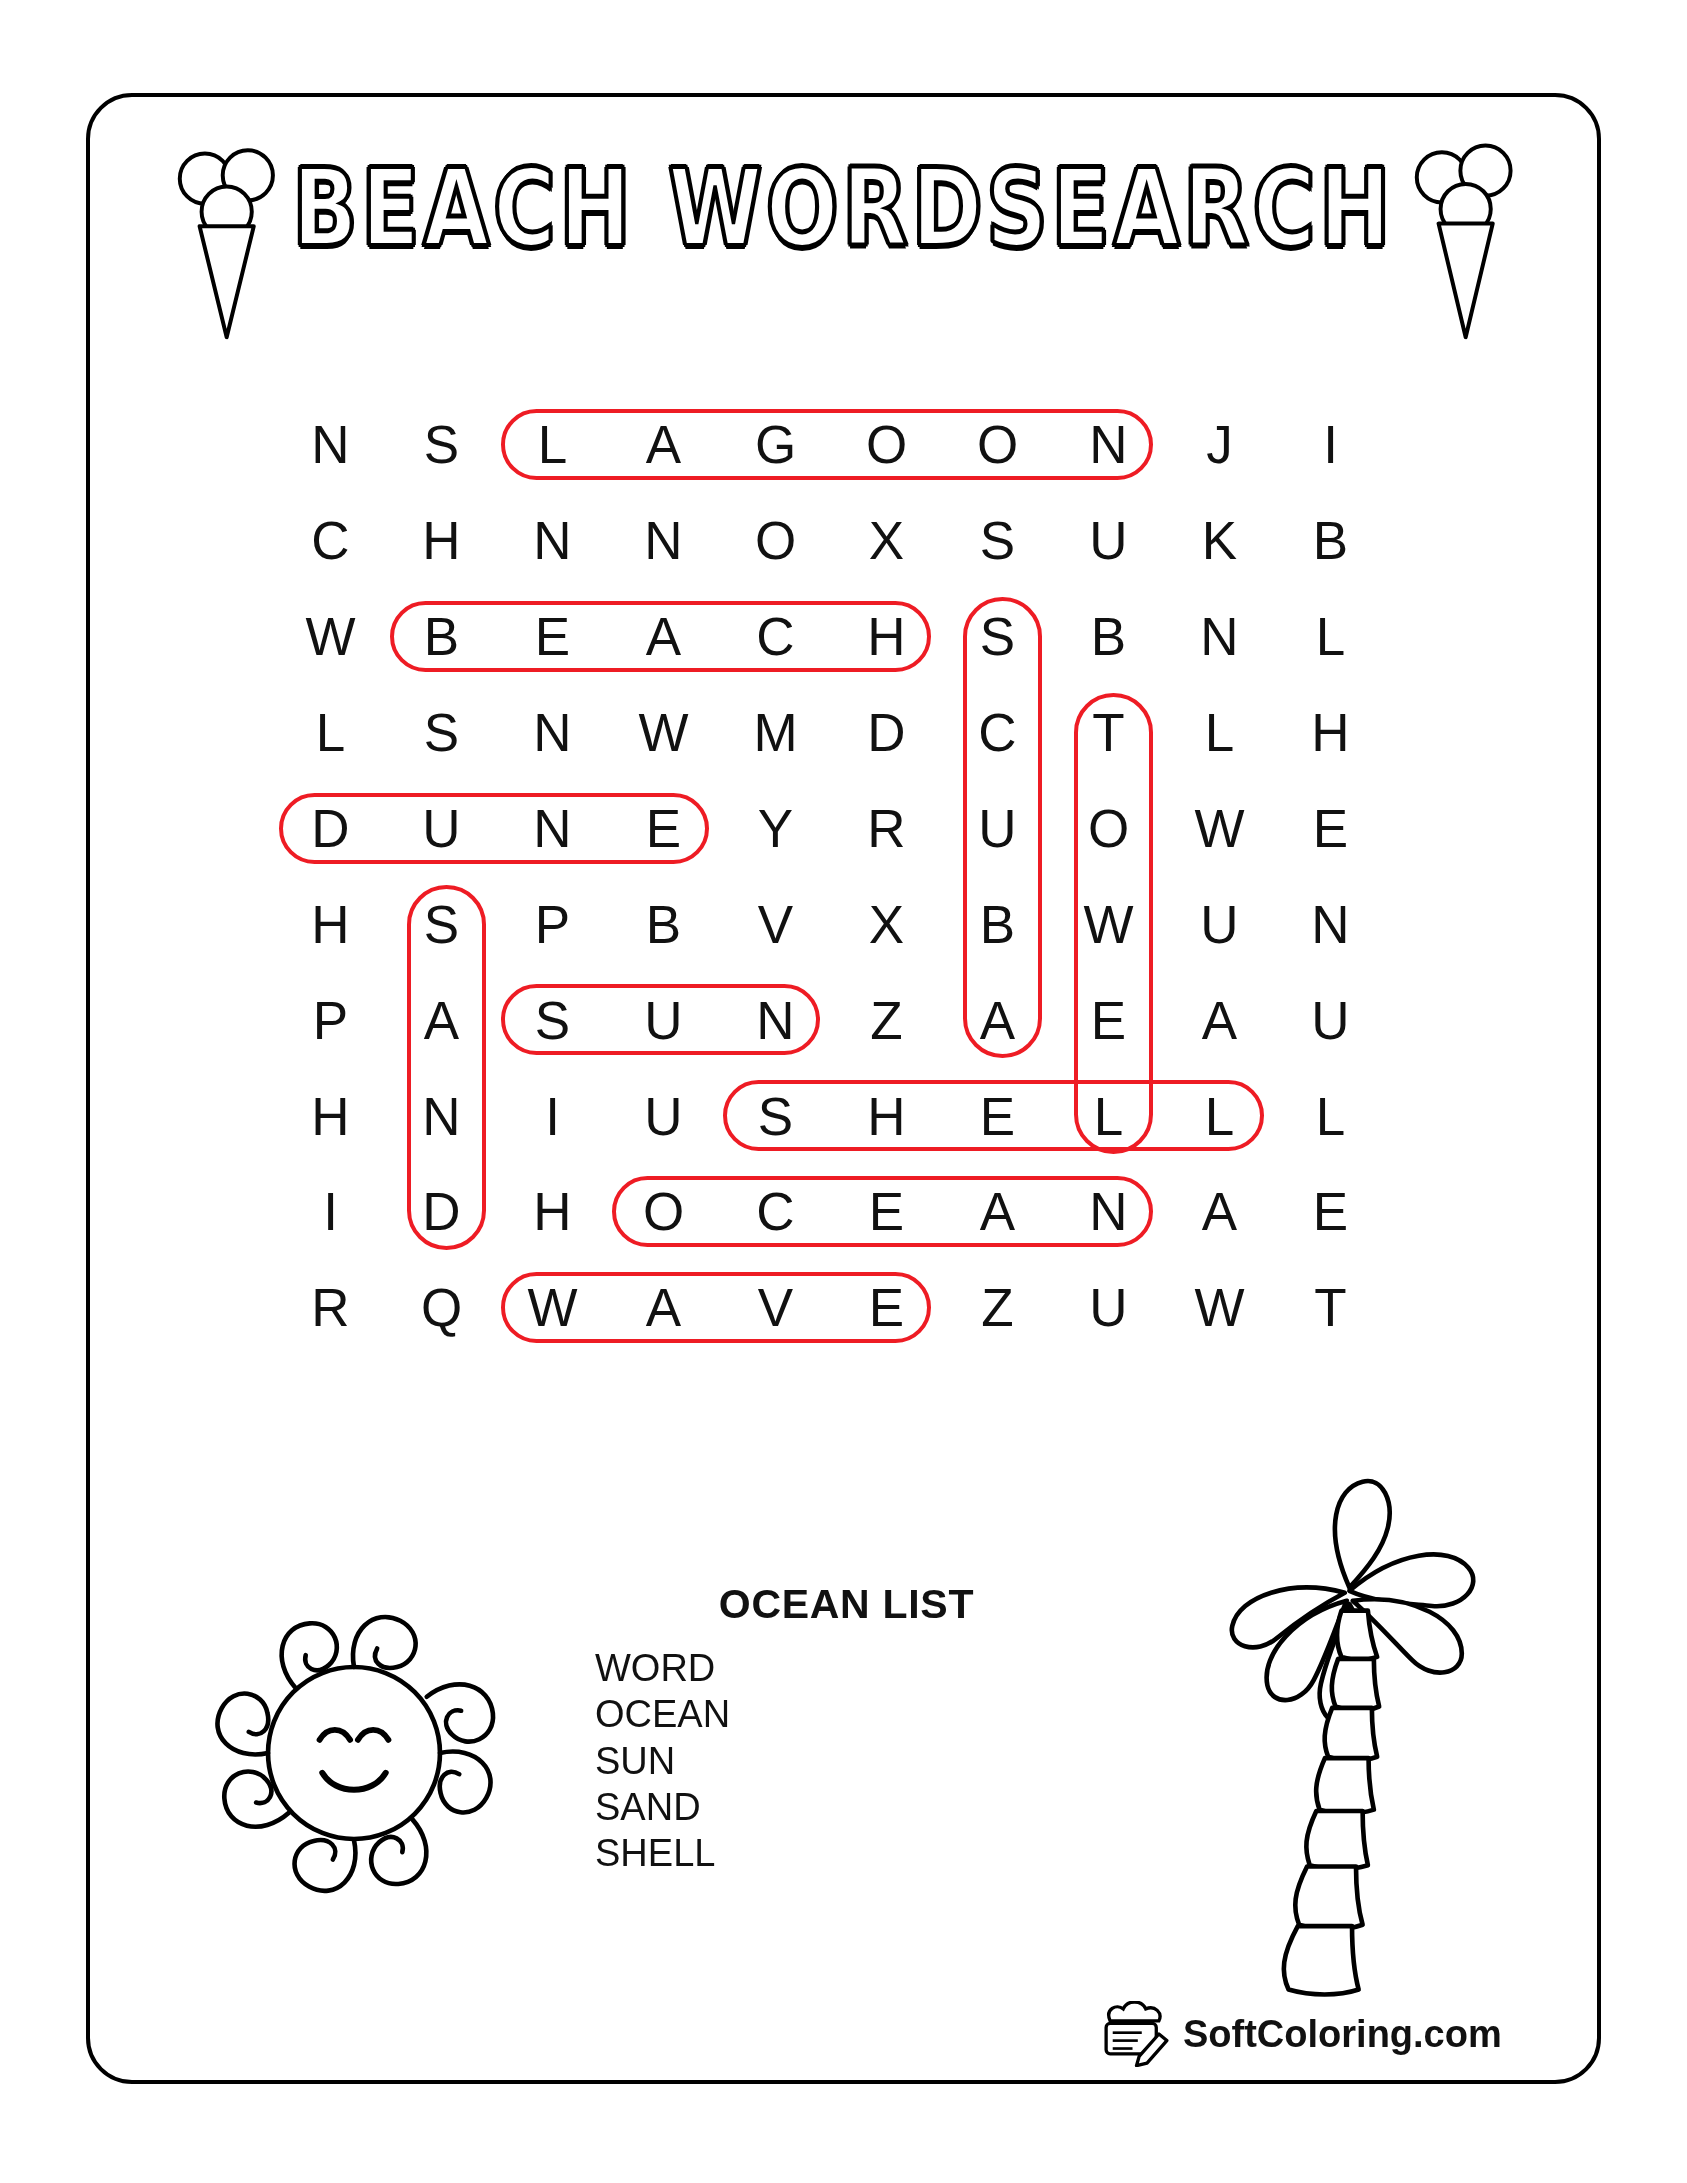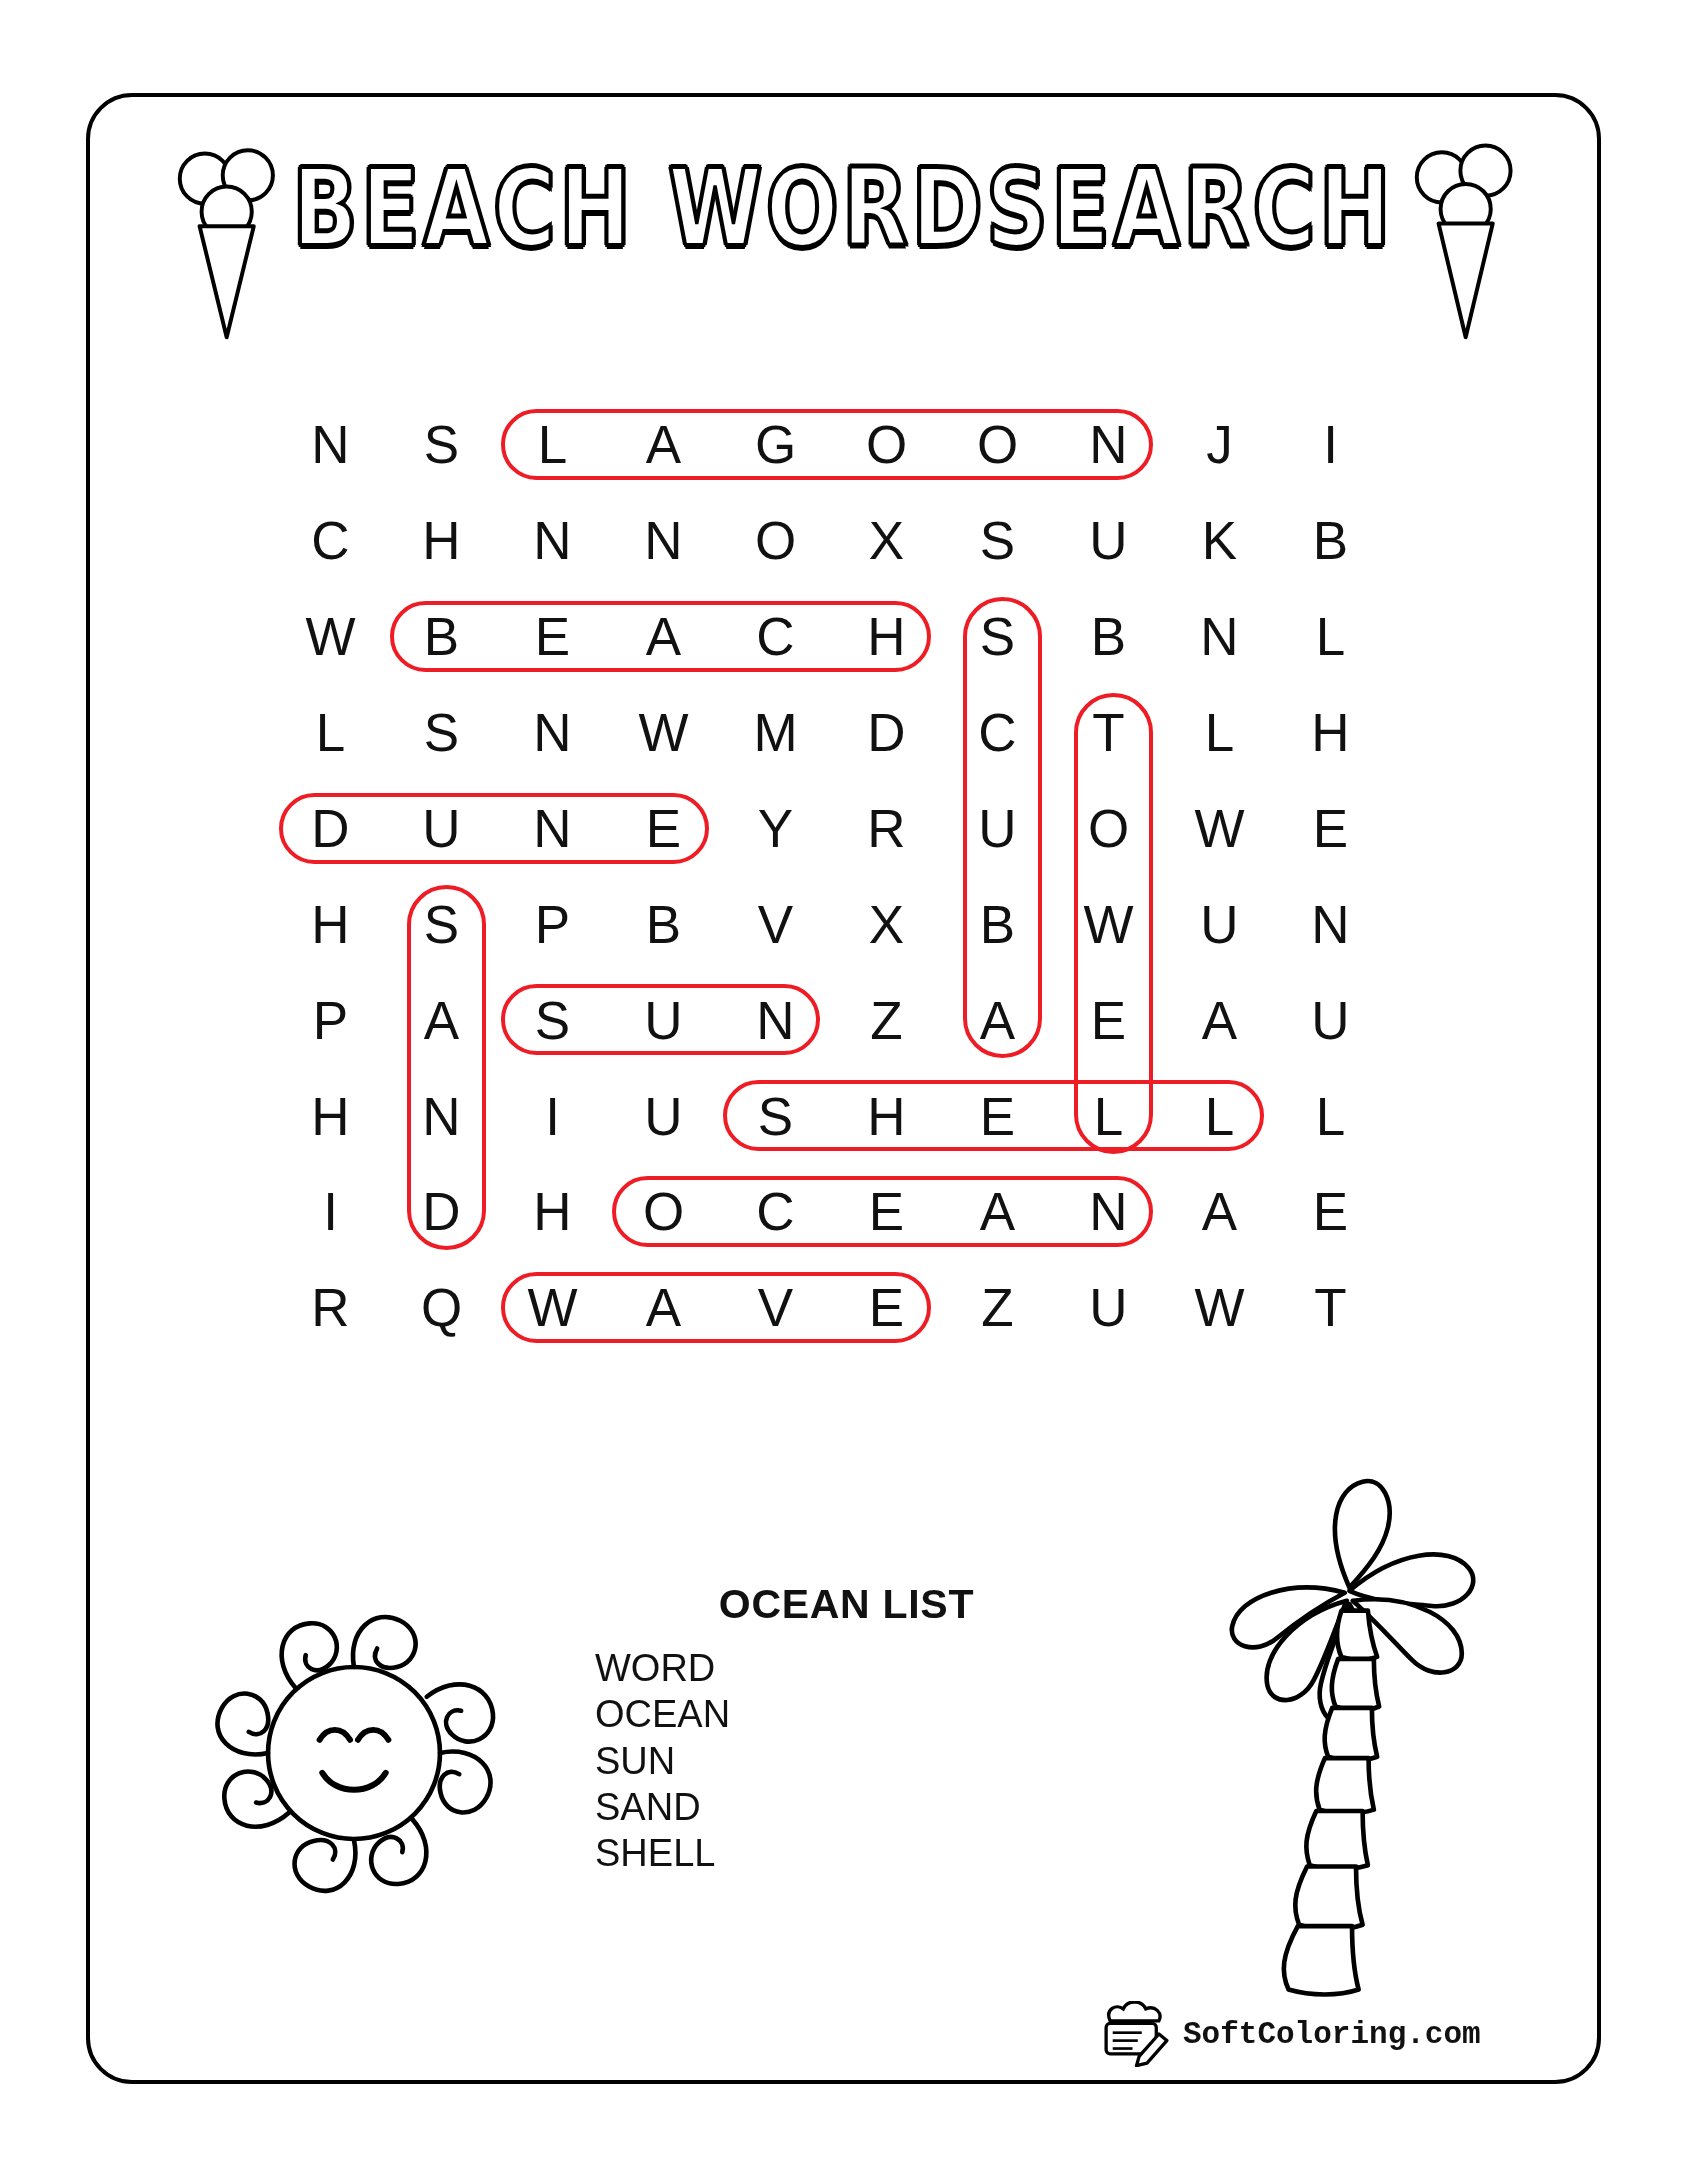--- a/index.html
+++ b/index.html
@@ -136,25 +136,24 @@
     position: absolute;
     left: 1098px;
     top: 1991px;
     width: 423px;
     height: 86px;
     display: flex;
     align-items: center;
     gap: 12px;
   }
   .footer-text {
-    font-size: 31px;
+    font-size: 38px;
     font-weight: bold;
     color: #111;
     letter-spacing: 0px;
-    font-family: Liberation Mono, monospace;
   }
 </style>
 </head>
 <body>
 
 <div class="page-frame"></div>
 
 <div class="title-row">
   <svg class="cone left" viewBox="0 0 190 330">
     <circle cx="60" cy="60" r="38" fill="#fff" stroke="#000" stroke-width="6"></circle>

